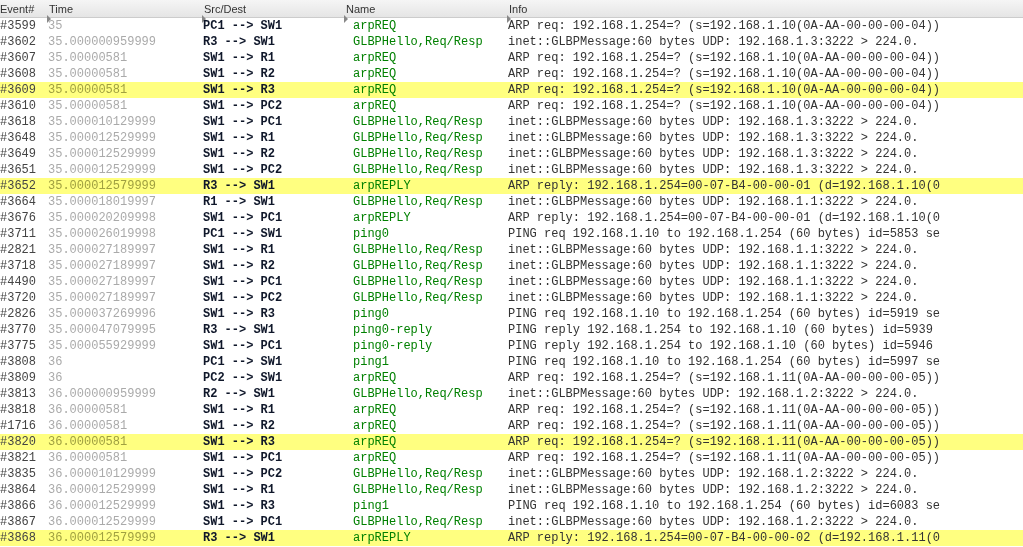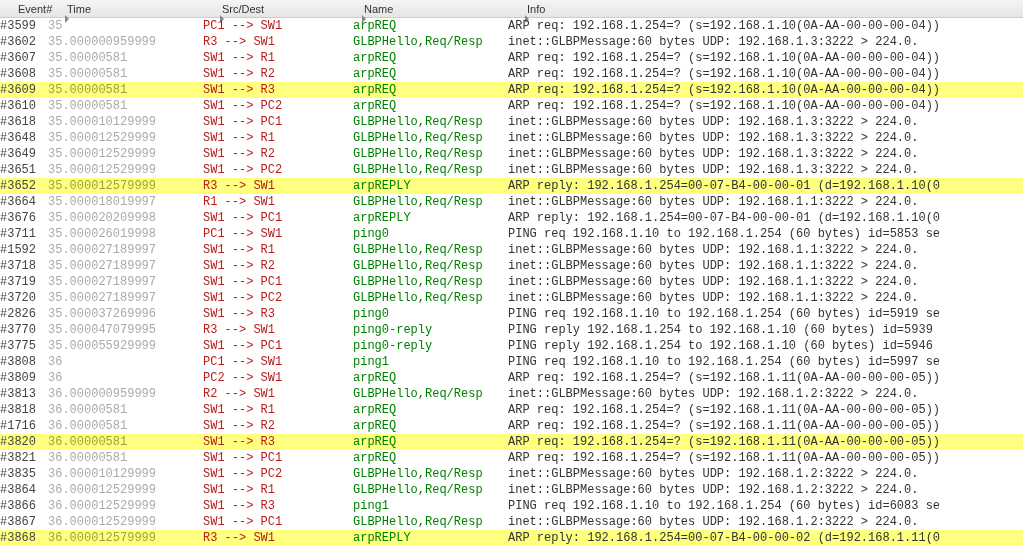--- a/index.html
+++ b/index.html
@@ -18,38 +18,38 @@
     position: relative;
   }
   .header-cell {
     position: absolute;
     top: 0;
     height: 36px;
     line-height: 18px;
     font-family: Tahoma, Arial, sans-serif;
     font-size: 11px;
     color: #333;
-    padding-left: 18px;
+    padding-left: 0;
   }
   .rows { }
   .row {
     height: 16px;
     line-height: 16px;
     position: relative;
   }
   .row.hl { background: #ffff80; }
   .cell {
     position: absolute;
     top: 0;
     height: 16px;
     overflow: hidden;
   }
   .c-event { left: 0; width: 48px; color: #444; }
   .c-time  { left: 48px; width: 155px; color: #aaa; }
-  .c-sd    { left: 203px; width: 150px; color: #b91c1c; }
+  .c-sd    { left: 203px; width: 150px; color: #0f172a; font-weight: bold; }
   .c-name  { left: 353px; width: 155px; color: #008000; }
   .c-info  { left: 508px; width: 520px; color: #333; }
   .row.hl .c-time { color: #a0a040; }
   .hdr-mark {
     display: inline-block;
     width: 0; height: 0;
     margin-right: 1px;
     position: relative;
   }
   .hdr-mark::before {
@@ -175,35 +175,35 @@
       <div class="cell c-info">ARP reply: 192.168.1.254=00-07-B4-00-00-01 (d=192.168.1.10(0</div>
     </div>
     <div class="row">
       <div class="cell c-event">#3711</div>
       <div class="cell c-time">35.000026019998</div>
       <div class="cell c-sd">PC1 --&gt; SW1</div>
       <div class="cell c-name">ping0</div>
       <div class="cell c-info">PING req 192.168.1.10 to 192.168.1.254 (60 bytes) id=5853 se</div>
     </div>
     <div class="row">
-      <div class="cell c-event">#1592</div>
+      <div class="cell c-event">#2821</div>
       <div class="cell c-time">35.000027189997</div>
       <div class="cell c-sd">SW1 --&gt; R1</div>
       <div class="cell c-name">GLBPHello,Req/Resp</div>
       <div class="cell c-info">inet::GLBPMessage:60 bytes    UDP: 192.168.1.1:3222 &gt; 224.0.</div>
     </div>
     <div class="row">
       <div class="cell c-event">#3718</div>
       <div class="cell c-time">35.000027189997</div>
       <div class="cell c-sd">SW1 --&gt; R2</div>
       <div class="cell c-name">GLBPHello,Req/Resp</div>
       <div class="cell c-info">inet::GLBPMessage:60 bytes    UDP: 192.168.1.1:3222 &gt; 224.0.</div>
     </div>
     <div class="row">
-      <div class="cell c-event">#3719</div>
+      <div class="cell c-event">#4490</div>
       <div class="cell c-time">35.000027189997</div>
       <div class="cell c-sd">SW1 --&gt; PC1</div>
       <div class="cell c-name">GLBPHello,Req/Resp</div>
       <div class="cell c-info">inet::GLBPMessage:60 bytes    UDP: 192.168.1.1:3222 &gt; 224.0.</div>
     </div>
     <div class="row">
       <div class="cell c-event">#3720</div>
       <div class="cell c-time">35.000027189997</div>
       <div class="cell c-sd">SW1 --&gt; PC2</div>
       <div class="cell c-name">GLBPHello,Req/Resp</div>

